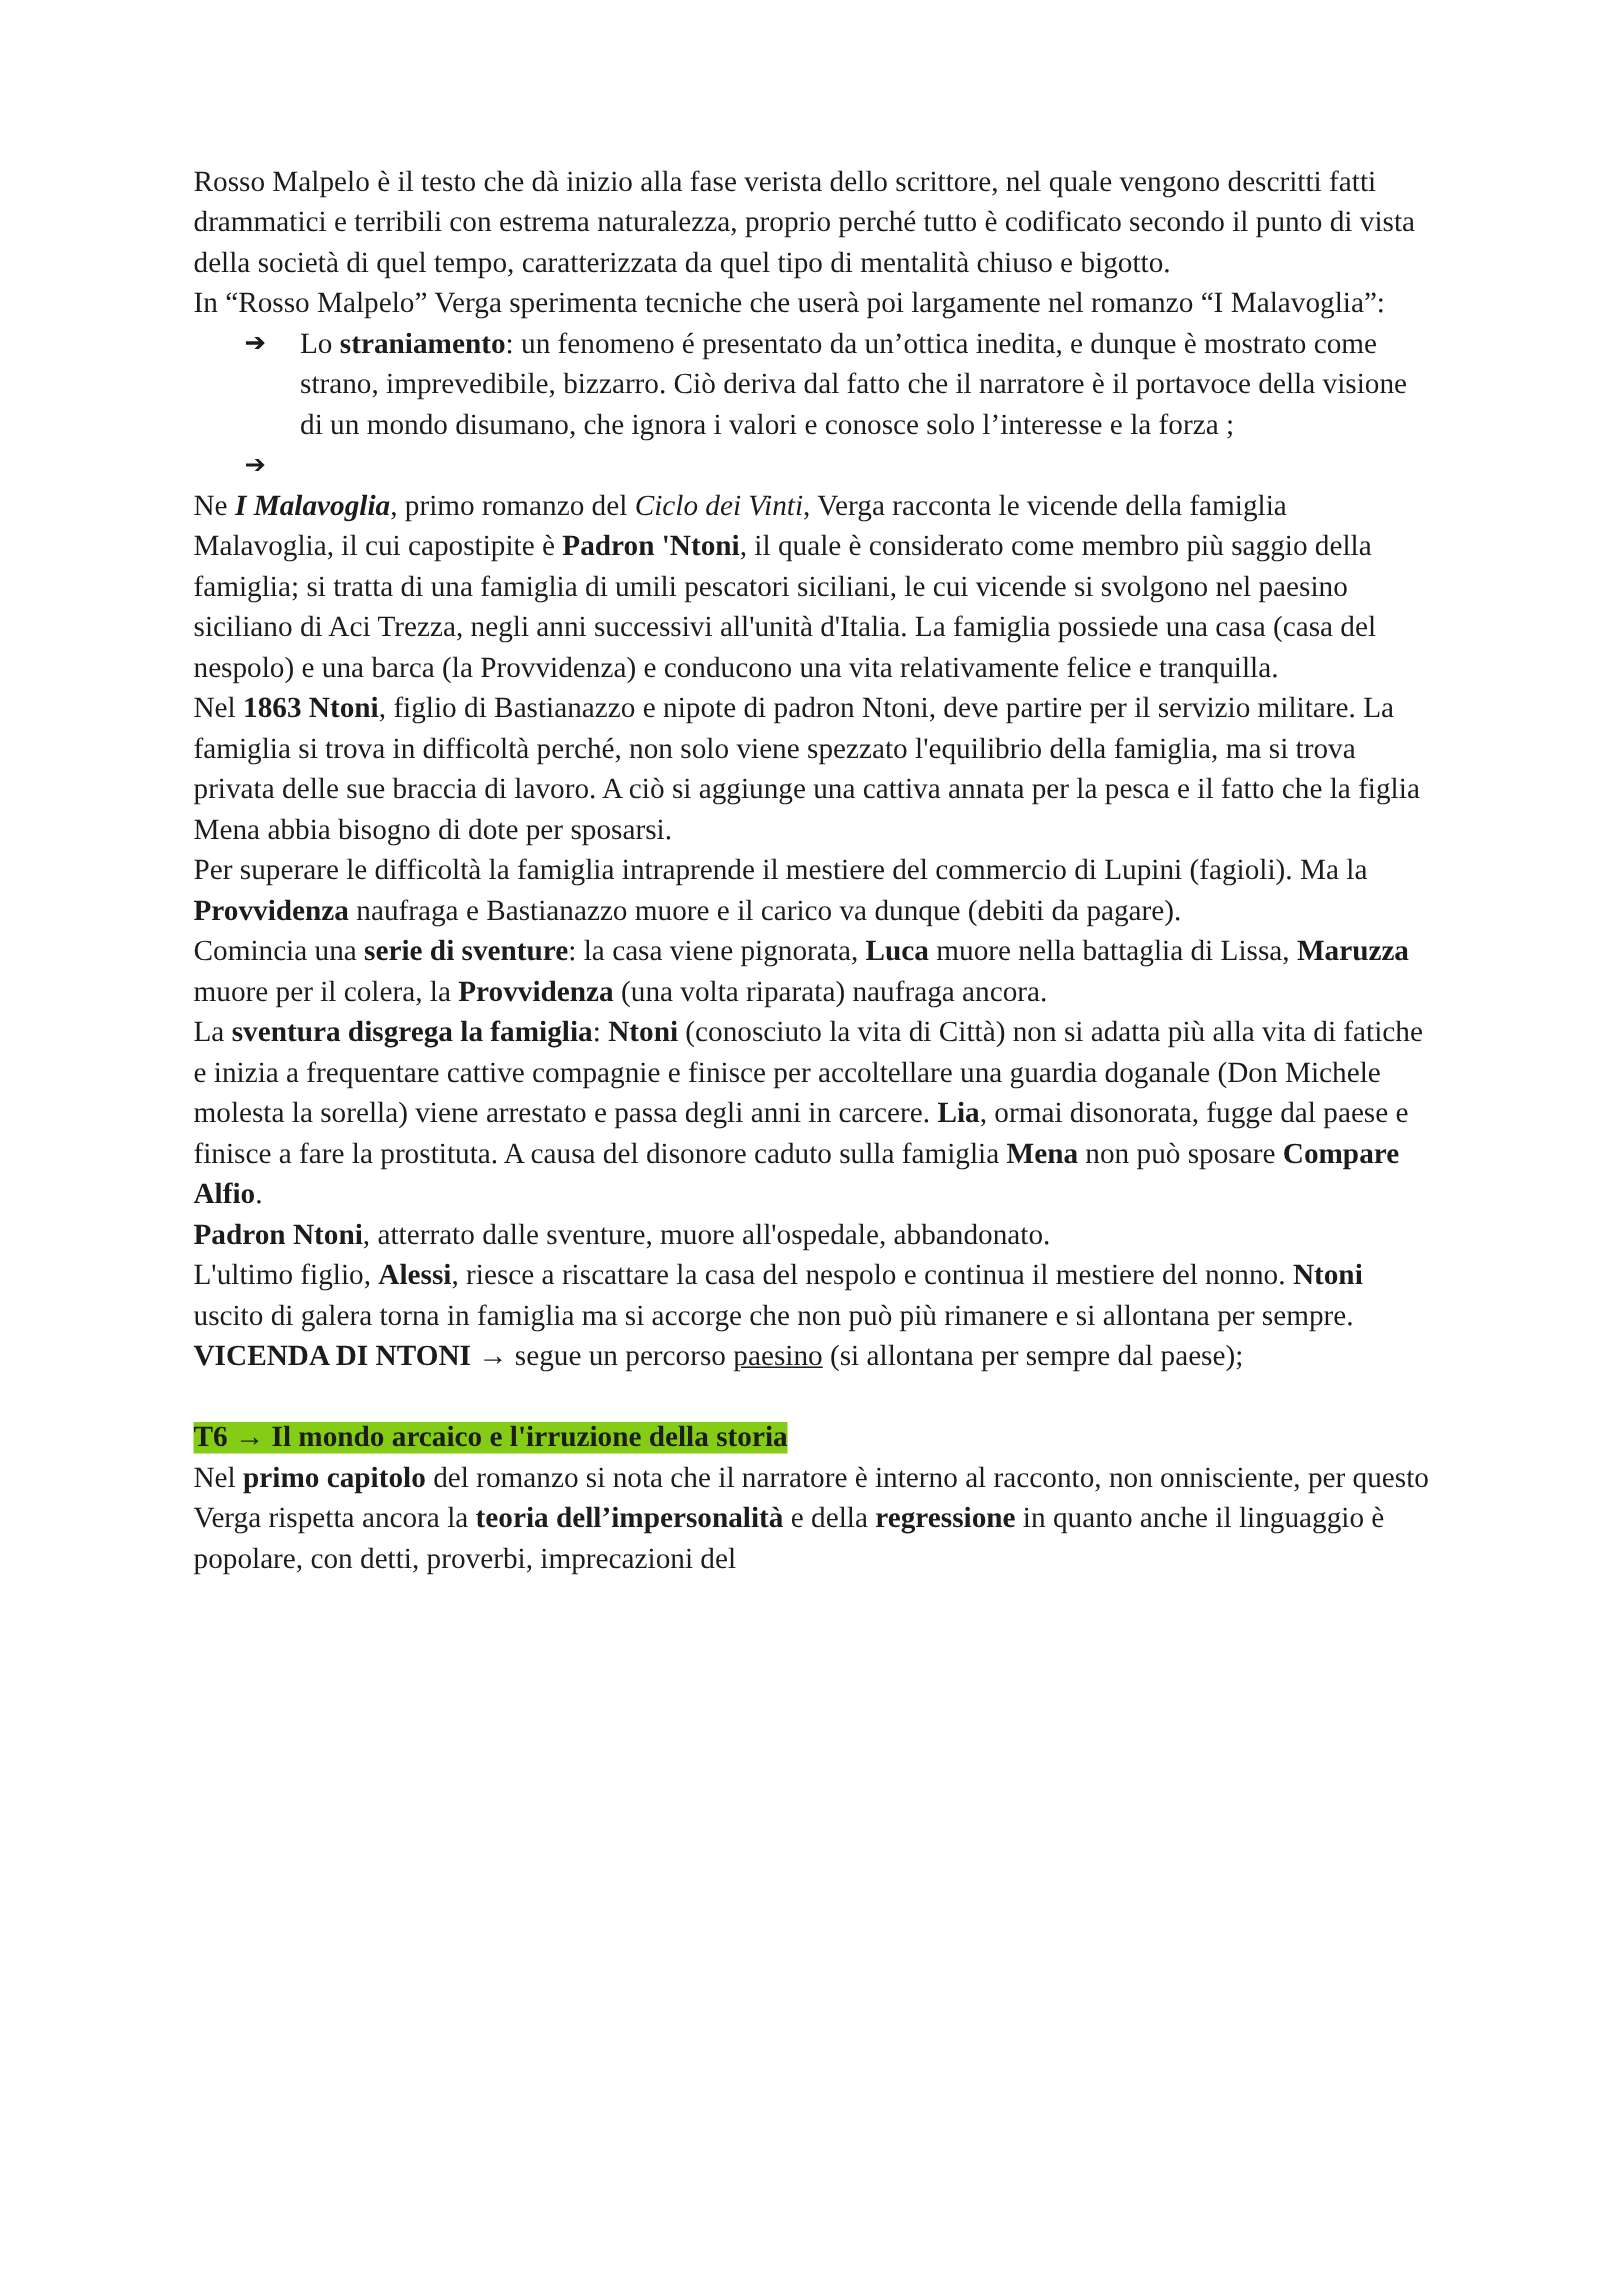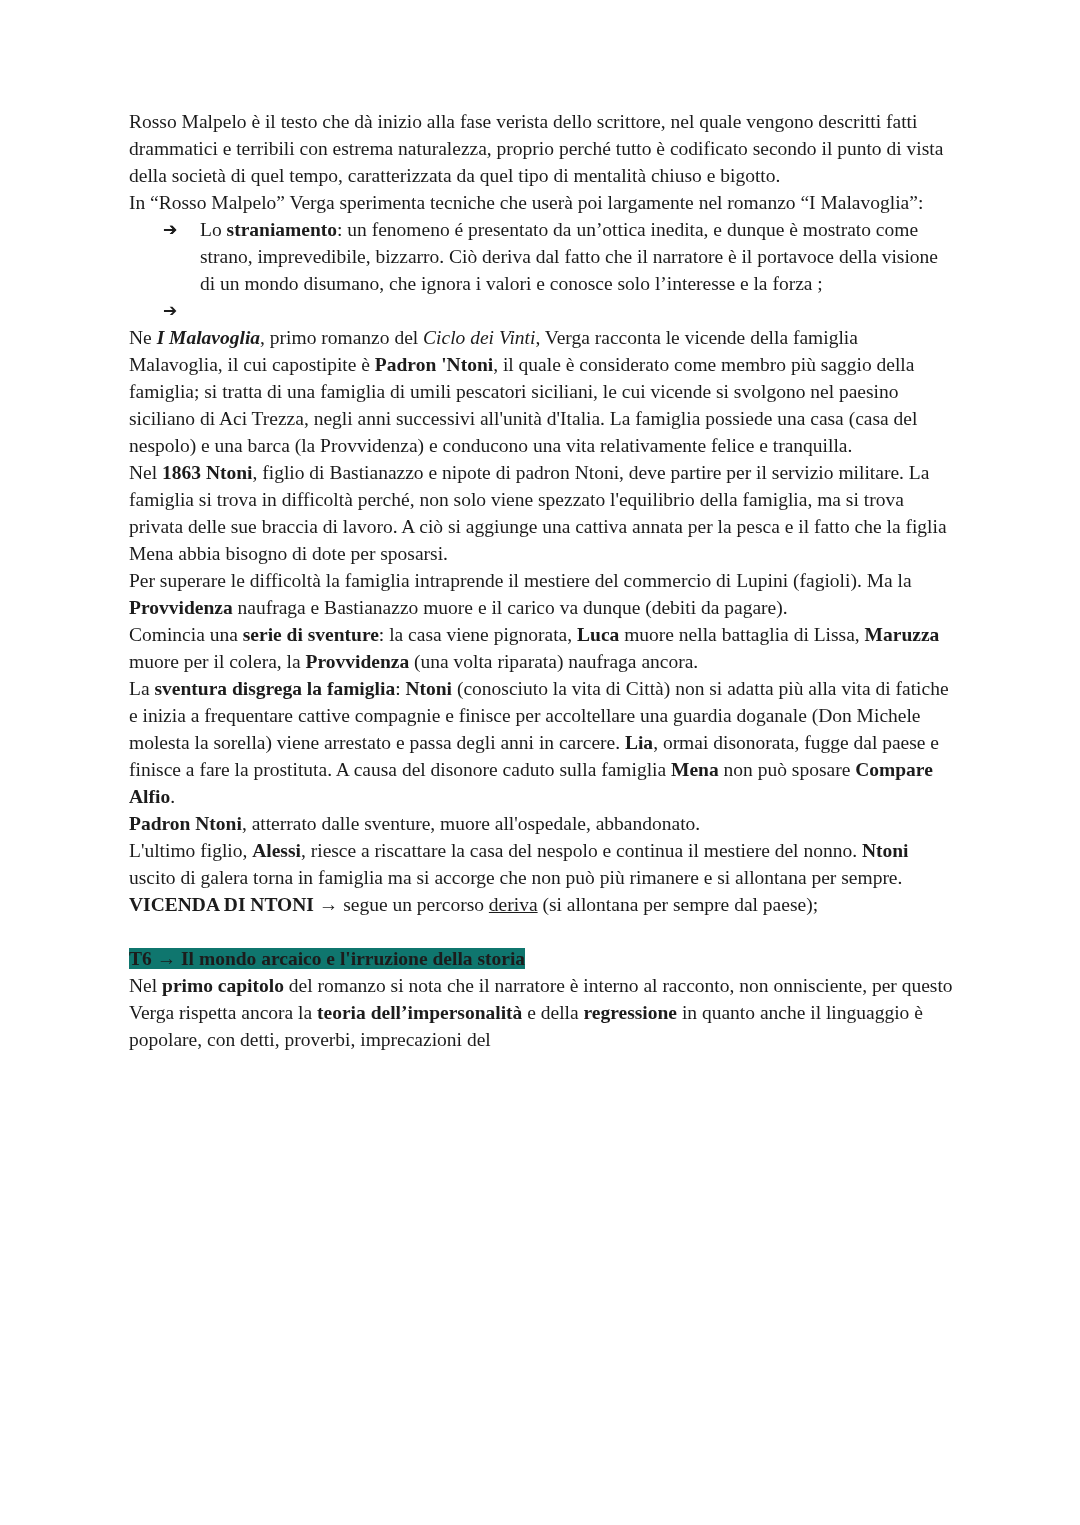--- a/index.html
+++ b/index.html
@@ -55,17 +55,17 @@
       <div class="list-item"><span class="marker">➔</span></div>
     </div>
     <div class="spacer"></div>
     <div class="para"><span>Ne </span><span class="b i">I Malavoglia</span><span>, primo romanzo del </span><span class="i">Ciclo dei Vinti</span><span>, Verga racconta le vicende della famiglia Malavoglia, il cui capostipite è </span><span class="b">Padron 'Ntoni</span><span>, il quale è considerato come membro più saggio della famiglia; si tratta di una famiglia di umili pescatori siciliani, le cui vicende si svolgono nel paesino siciliano di Aci Trezza, negli anni successivi all'unità d'Italia. La famiglia possiede una casa (casa del nespolo) e una barca (la Provvidenza) e conducono una vita relativamente felice e tranquilla.</span></div>
     <div class="para"><span>Nel </span><span class="b">1863 Ntoni</span><span>, figlio di Bastianazzo e nipote di padron Ntoni, deve partire per il servizio militare. La famiglia si trova in difficoltà perché, non solo viene spezzato l'equilibrio della famiglia, ma si trova privata delle sue braccia di lavoro. A ciò si aggiunge una cattiva annata per la pesca e il fatto che la figlia Mena abbia bisogno di dote per sposarsi.</span></div>
     <div class="para"><span>Per superare le difficoltà la famiglia intraprende il mestiere del commercio di Lupini (fagioli). Ma la </span><span class="b">Provvidenza</span><span> naufraga e Bastianazzo muore e il carico va dunque (debiti da pagare).</span></div>
     <div class="para"><span>Comincia una </span><span class="b">serie di sventure</span><span>: la casa viene pignorata, </span><span class="b">Luca</span><span> muore nella battaglia di Lissa, </span><span class="b">Maruzza</span><span> muore per il colera, la </span><span class="b">Provvidenza</span><span> (una volta riparata) naufraga ancora.</span></div>
     <div class="para"><span>La </span><span class="b">sventura disgrega la famiglia</span><span>: </span><span class="b">Ntoni</span><span> (conosciuto la vita di Città) non si adatta più alla vita di fatiche e inizia a frequentare cattive compagnie e finisce per accoltellare una guardia doganale (Don Michele molesta la sorella) viene arrestato e passa degli anni in carcere. </span><span class="b">Lia</span><span>, ormai disonorata, fugge dal paese e finisce a fare la prostituta. A causa del disonore caduto sulla famiglia </span><span class="b">Mena</span><span> non può sposare </span><span class="b">Compare Alfio</span><span>.</span></div>
     <div class="para"><span class="b">Padron Ntoni</span><span>, atterrato dalle sventure, muore all'ospedale, abbandonato.</span></div>
     <div class="para"><span>L'ultimo figlio, </span><span class="b">Alessi</span><span>, riesce a riscattare la casa del nespolo e continua il mestiere del nonno. </span><span class="b">Ntoni</span><span> uscito di galera torna in famiglia ma si accorge che non può più rimanere e si allontana per sempre.</span></div>
-    <div class="para"><span class="b">VICENDA DI NTONI</span><span> → segue un percorso </span><span class="u">deriva</span><span> (si allontana per sempre dal paese);</span></div>
+    <div class="para"><span class="b">VICENDA DI NTONI</span><span> → segue un percorso </span><span class="u">paesino</span><span> (si allontana per sempre dal paese);</span></div>
     <div class="spacer"></div>
-    <div class="heading"><span class="b hl" style="background-color: #0f766e;">T6 → Il mondo arcaico e l'irruzione della storia</span></div>
+    <div class="heading"><span class="b hl" style="background-color: #84cc16;">T6 → Il mondo arcaico e l'irruzione della storia</span></div>
     <div class="para"><span>Nel </span><span class="b">primo capitolo</span><span> del romanzo si nota che il narratore è interno al racconto, non onnisciente, per questo Verga rispetta ancora la </span><span class="b">teoria dell’impersonalità</span><span> e della </span><span class="b">regressione</span><span> in quanto anche il linguaggio è popolare, con detti, proverbi, imprecazioni del</span></div>
   </div>
 
 </body></html>

